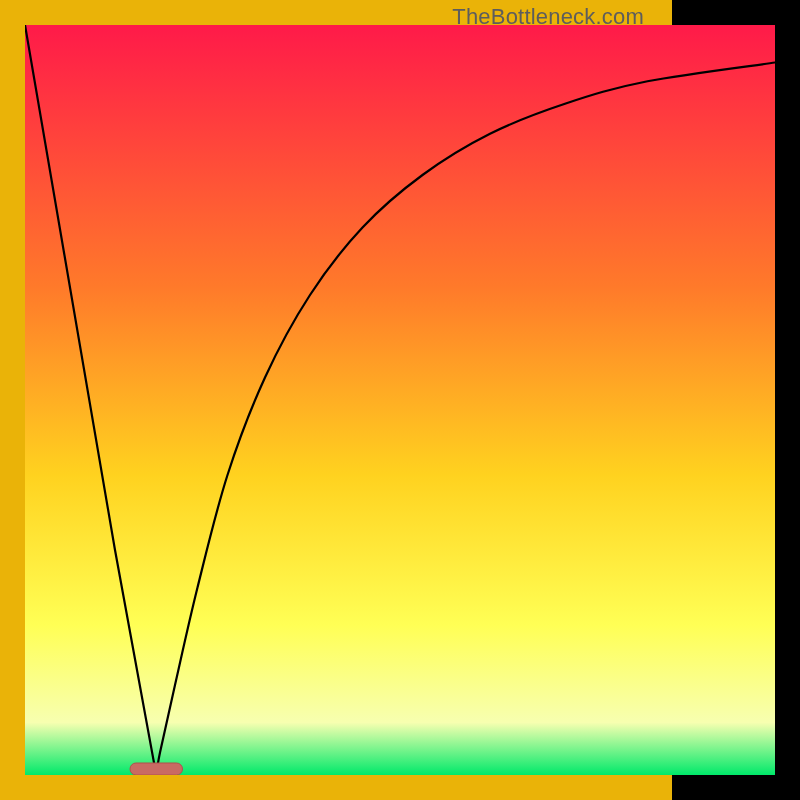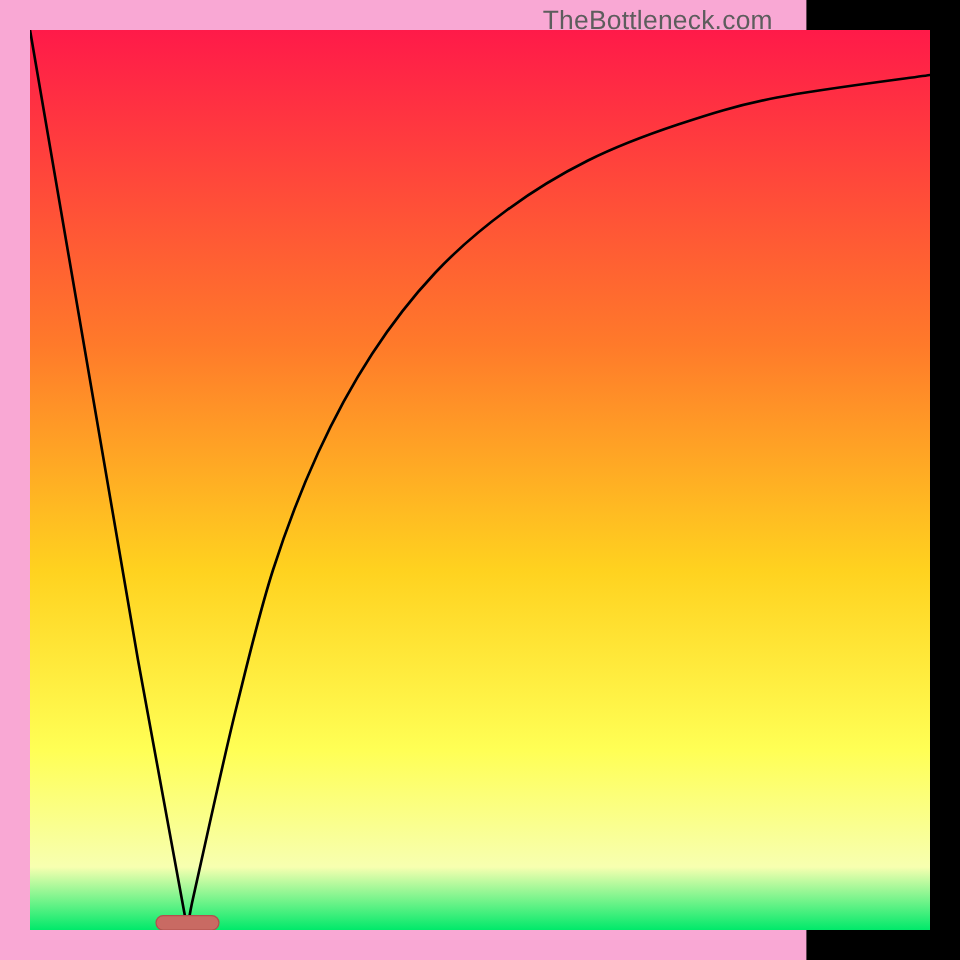--- a/index.html
+++ b/index.html
@@ -8,21 +8,21 @@
     width: 800px;
     height: 800px;
     overflow: hidden;
     background: #000;
     font-family: Arial, Helvetica, sans-serif;
   }
   .frame {
     position: absolute;
     left: 0; top: 0;
     width: 672px; height: 800px;
-    background: #f9a8d4;
+    background: #eab308;
   }
   .plot-area {
     position: absolute;
     left: 25px;
     top: 25px;
     width: 750px;
     height: 750px;
     overflow: hidden;
   }
   .watermark {

